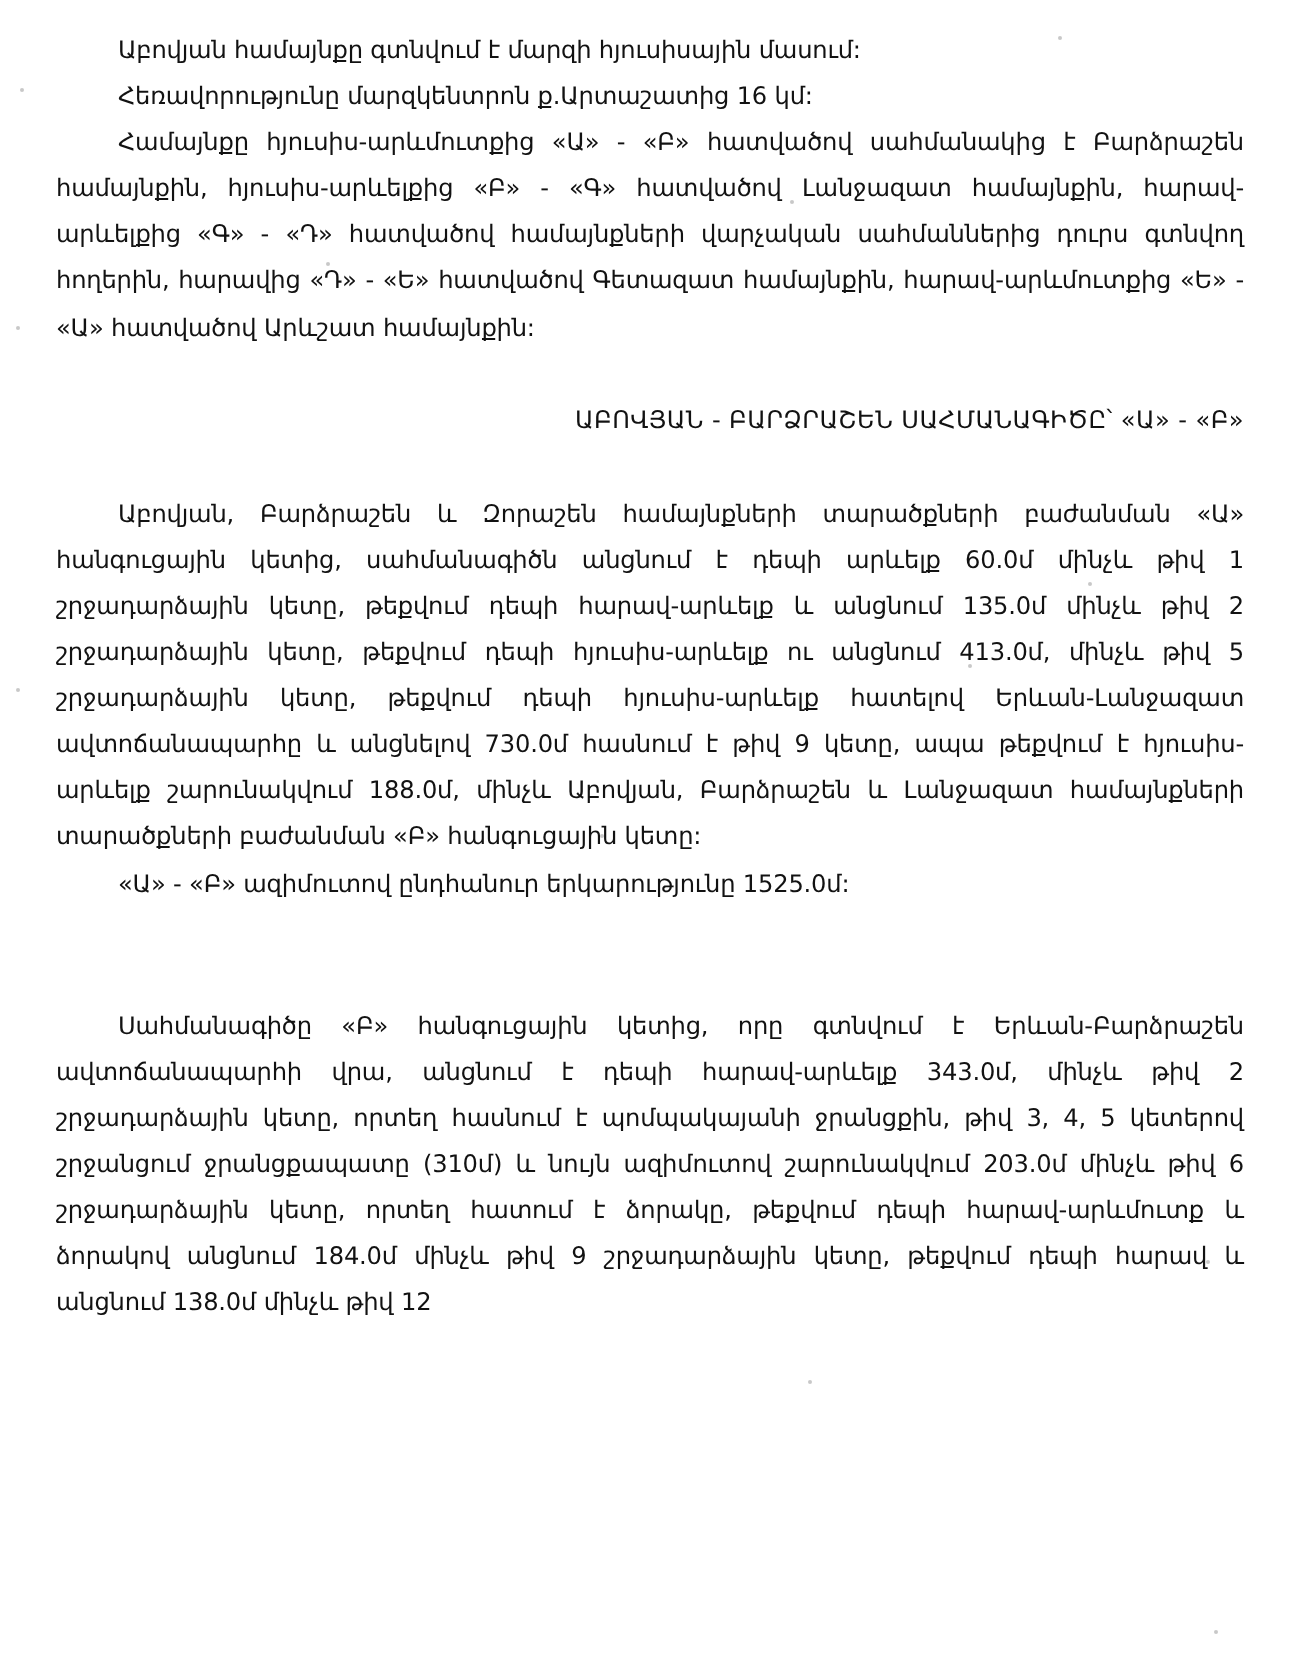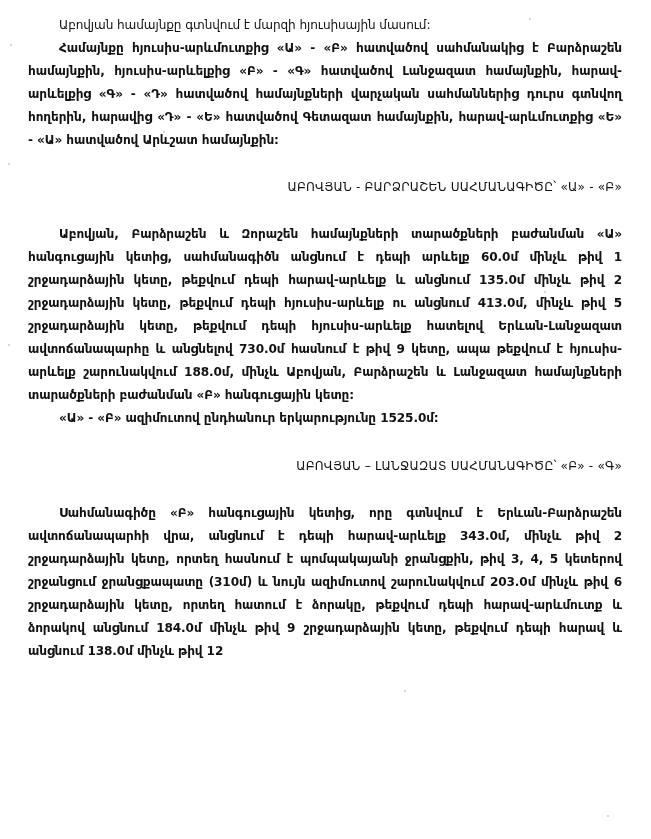--- a/index.html
+++ b/index.html
@@ -25,21 +25,20 @@
     line-height: 23.1px;
     letter-spacing: -0.1px;
     text-align: justify;
     -webkit-font-smoothing: none;
   }
   p.para {
     margin: 0;
     text-indent: 31px;
     text-align: justify;
     text-justify: inter-word;
-    font-weight: bold;
   }
   p.para-noindent {
     margin: 0;
     text-indent: 31px;
     text-align: left;
   }
   h2.heading {
     margin: 0;
     font-size: 12.1px;
     line-height: 23.1px;
@@ -77,35 +76,35 @@
   <span class="speck" style="left:300px; top:417px;"></span>
   <span class="speck" style="left:119px; top:606px;"></span>
   <span class="speck" style="left:603px; top:630px;"></span>
   <span class="speck" style="left:404px; top:690px;"></span>
   <span class="speck" style="left:607px; top:815px;"></span>
 
   <div class="doc-body">
 
     <p class="para-noindent">Աբովյան համայնքը գտնվում է մարզի հյուսիսային մասում:</p>
 
+    <p class="para-noindent">Հեռավորությունը մարզկենտրոն ք.Արտաշատից 16 կմ:</p>
 
     <p class="para">Համայնքը հյուսիս-արևմուտքից «Ա» - «Բ» հատվածով սահմանակից է Բարձրաշեն համայնքին, հյուսիս-արևելքից «Բ» - «Գ» հատվածով Լանջազատ համայնքին, հարավ-արևելքից «Գ» - «Դ» հատվածով համայնքների վարչական սահմաններից դուրս գտնվող հողերին, հարավից «Դ» - «Ե» հատվածով Գետազատ համայնքին, հարավ-արևմուտքից «Ե» - «Ա» հատվածով Արևշատ համայնքին:</p>
 
     <div class="spacer-1"></div>
 
     <h2 class="heading">ԱԲՈՎՅԱՆ - ԲԱՐՁՐԱՇԵՆ ՍԱՀՄԱՆԱԳԻԾԸ՝ «Ա» - «Բ»</h2>
 
     <div class="spacer-2"></div>
 
     <p class="para">Աբովյան, Բարձրաշեն և Զորաշեն համայնքների տարածքների բաժանման «Ա» հանգուցային կետից, սահմանագիծն անցնում է դեպի արևելք 60.0մ մինչև թիվ 1 շրջադարձային կետը, թեքվում դեպի հարավ-արևելք և անցնում 135.0մ մինչև թիվ 2 շրջադարձային կետը, թեքվում դեպի հյուսիս-արևելք ու անցնում 413.0մ, մինչև թիվ 5 շրջադարձային կետը, թեքվում դեպի հյուսիս-արևելք հատելով Երևան-Լանջազատ ավտոճանապարհը և անցնելով 730.0մ հասնում է թիվ 9 կետը, ապա թեքվում է հյուսիս-արևելք շարունակվում 188.0մ, մինչև Աբովյան, Բարձրաշեն և Լանջազատ համայնքների տարածքների բաժանման «Բ» հանգուցային կետը:</p>
 
     <p class="para">«Ա» - «Բ» ազիմուտով ընդհանուր երկարությունը 1525.0մ:</p>
 
     <div class="spacer-4"></div>
 
-    <h2 class="heading">ԱԲՈՎՅԱՆ – ԼԱՆՋԱԶԱՏ ՍԱՀՄԱՆԱԳԻԾԸ՝ «Բ» - «Գ»</h2>
 
     <div class="spacer-5"></div>
 
     <p class="para">Սահմանագիծը «Բ» հանգուցային կետից, որը գտնվում է Երևան-Բարձրաշեն ավտոճանապարհի վրա, անցնում է դեպի հարավ-արևելք 343.0մ, մինչև թիվ 2 շրջադարձային կետը, որտեղ հասնում է պոմպակայանի ջրանցքին, թիվ 3, 4, 5 կետերով շրջանցում ջրանցքապատը (310մ) և նույն ազիմուտով շարունակվում 203.0մ մինչև թիվ 6 շրջադարձային կետը, որտեղ հատում է ձորակը, թեքվում դեպի հարավ-արևմուտք և ձորակով անցնում 184.0մ մինչև թիվ 9 շրջադարձային կետը, թեքվում դեպի հարավ և անցնում 138.0մ մինչև թիվ 12</p>
 
   </div>
 </div>
 
 </body></html>

